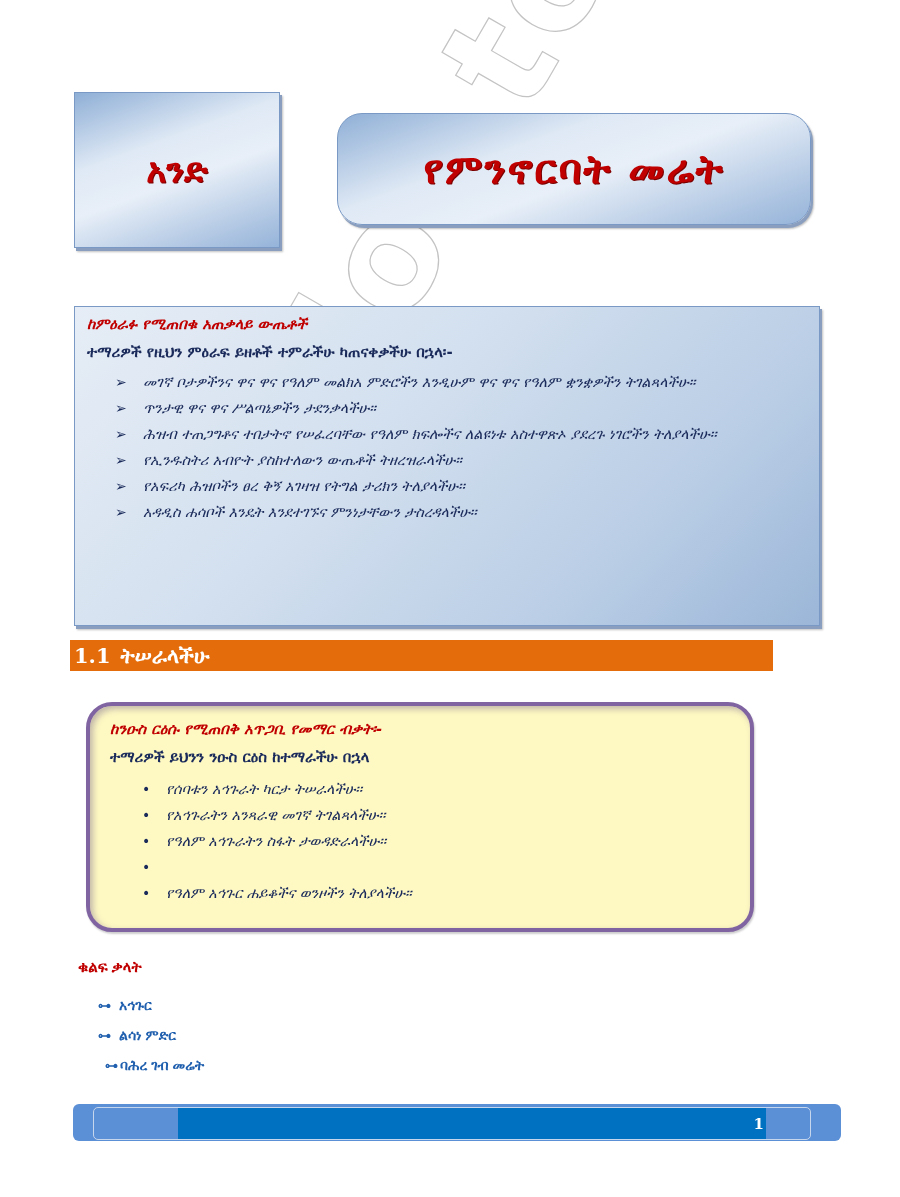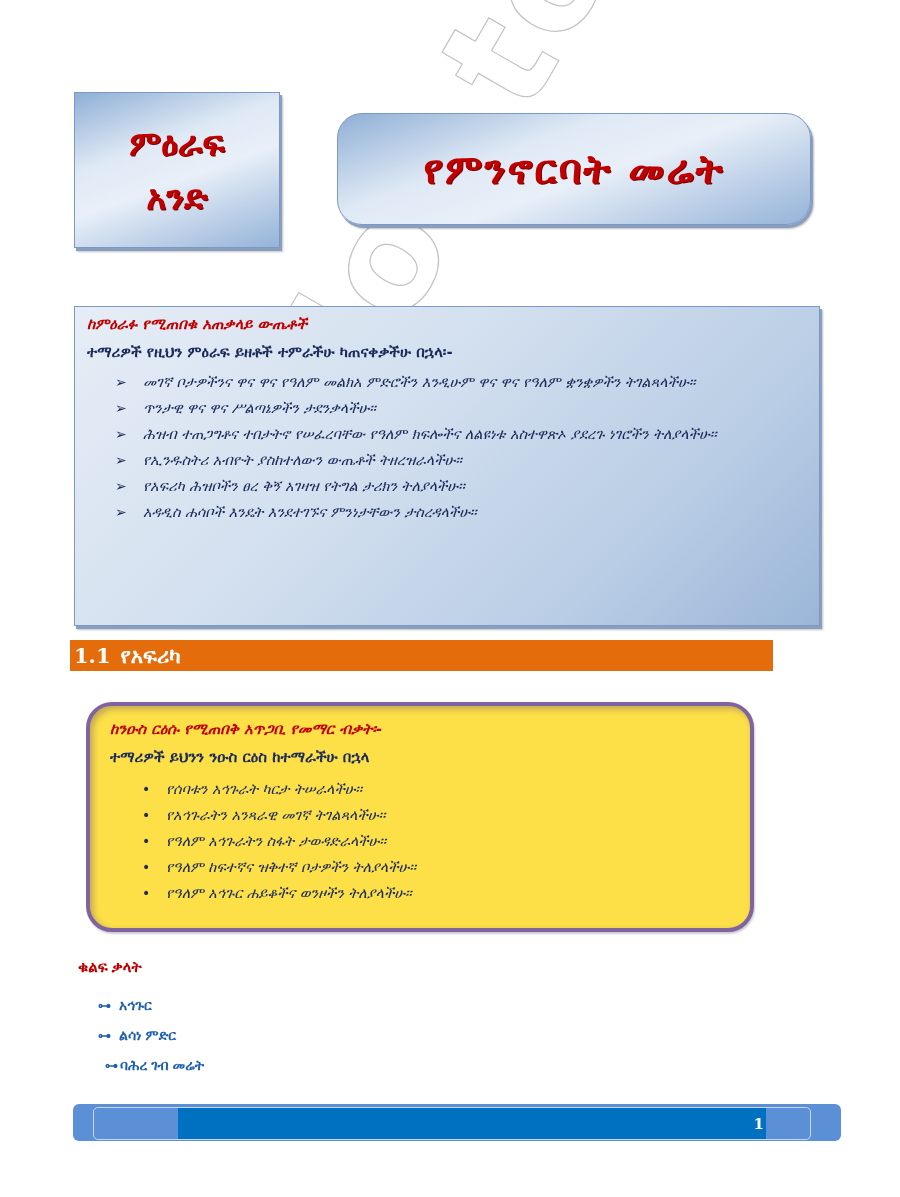--- a/index.html
+++ b/index.html
@@ -107,21 +107,21 @@
       display: flex; align-items: center;
     }
     .section-bar .num, .section-bar .label {
       color: #ffffff; font-weight: bold; font-size: 21px;
       font-family: "DejaVu Serif", serif;
     }
     .section-bar .num { margin-left: 4px; margin-right: 10px; }
 
     .specific-box {
       position: absolute; left: 86px; top: 702px; width: 660px; height: 222px;
-      background: #fde047;
+      background: #fef9c3;
       border: 4px solid #8064a2;
       border-radius: 26px;
       box-shadow: inset 3px 3px 6px rgba(80,60,120,0.35), 1px 2px 2px rgba(0,0,0,0.2);
       z-index: 1;
     }
     .specific-box .heading {
       position: absolute; left: 20px; top: 14px;
       color: #c00000; font-style: italic; font-weight: bold; font-size: 15px;
       font-family: "DejaVu Sans", sans-serif;
     }
@@ -181,21 +181,20 @@
     }
   </style>
 </head>
 <body>
 
 <div class="page">
 
   <div class="watermark">© Not to be republished</div>
 
   <div class="bluebox chapter-box">
-    <div class="line">ምዕራፍ</div>
     <div class="line">አንድ</div>
   </div>
 
   <div class="bluebox title-box">
     <div class="title">የምንኖርባት መሬት</div>
   </div>
 
   <div class="bluebox objectives-box">
     <div class="heading">ከምዕራፉ የሚጠበቁ አጠቃላይ ውጤቶች</div>
     <div class="lead">ተማሪዎች የዚህን ምዕራፍ ይዘቶች ተምራችሁ ካጠናቀቃችሁ በኋላ፡-</div>
@@ -222,42 +221,41 @@
       </li>
       <li>
         <span class="arrow">➢</span>
         <span class="txt">አዳዲስ ሐሳቦች እንዴት እንደተገኙና ምንነታቸውን ታስረዳላችሁ፡፡</span>
       </li>
     </ul>
   </div>
 
   <div class="section-bar">
     <span class="num">1.1</span>
-    <span class="label">የአፍሪካ</span>
+    <span class="label">ትሠራላችሁ</span>
   </div>
 
   <div class="specific-box">
     <div class="heading">ከንዑስ ርዕሱ የሚጠበቅ አጥጋቢ የመማር ብቃት፡-</div>
     <div class="lead">ተማሪዎች ይህንን ንዑስ ርዕስ ከተማራችሁ በኋላ</div>
     <ul class="spec-list">
       <li>
         <span class="bullet">•</span>
         <span>የሰባቱን አኅጉራት ካርታ ትሠራላችሁ፡፡</span>
       </li>
       <li>
         <span class="bullet">•</span>
         <span>የአኅጉራትን አንጻራዊ መገኛ ትገልጻላችሁ፡፡</span>
       </li>
       <li>
         <span class="bullet">•</span>
         <span>የዓለም አኅጉራትን ስፋት ታወዳድራላችሁ፡፡</span>
       </li>
       <li>
         <span class="bullet">•</span>
-        <span>የዓለም ከፍተኛና ዝቅተኛ ቦታዎችን ትለያላችሁ፡፡</span>
       </li>
       <li>
         <span class="bullet">•</span>
         <span>የዓለም አኅጉር ሐይቆችና ወንዞችን ትለያላችሁ፡፡</span>
       </li>
     </ul>
   </div>
 
   <div class="keywords">
     <div class="heading">ቁልፍ ቃላት</div>

